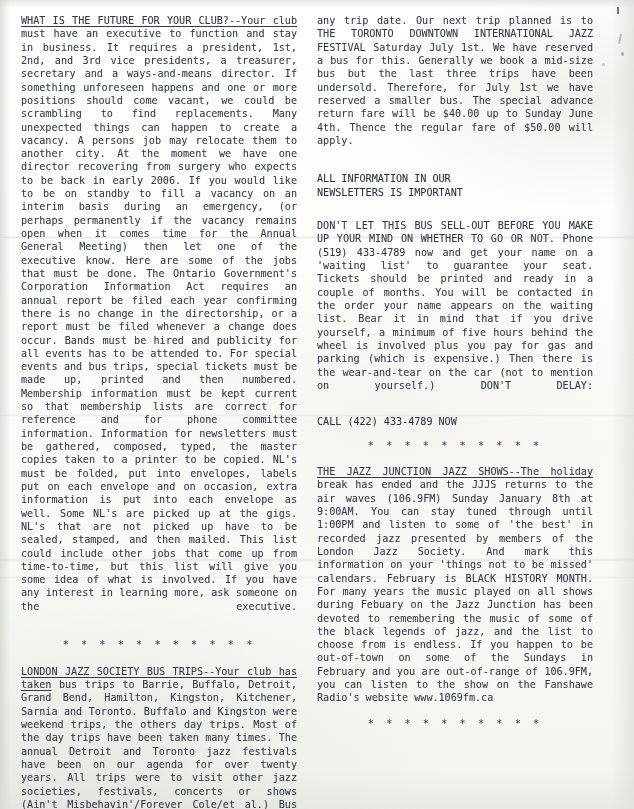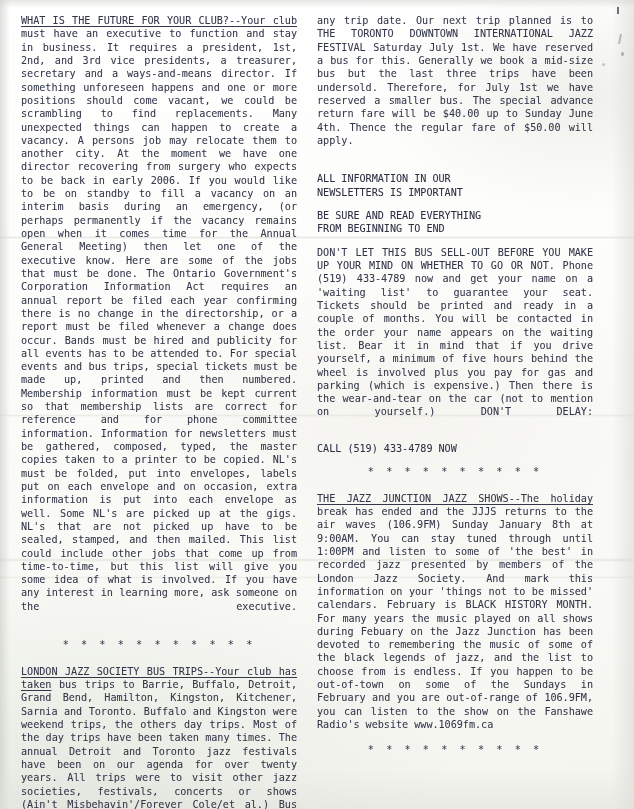--- a/index.html
+++ b/index.html
@@ -160,30 +160,28 @@
 
       <p class="para" id="right-article-2-cont">any trip date. Our next trip planned is to THE TORONTO DOWNTOWN INTERNATIONAL JAZZ FESTIVAL Saturday July 1st. We have reserved a bus for this. Generally we book a mid-size bus but the last three trips have been undersold. Therefore, for July 1st we have reserved a smaller bus. The special advance return fare will be $40.00 up to Sunday June 4th. Thence the regular fare of $50.00 will apply.</p>
 
       <div class="gap-md"></div>
 
       <div class="center-block bold">ALL INFORMATION IN OUR
 NEWSLETTERS IS IMPORTANT</div>
 
       <div class="gap-sm"></div>
 
-      <div class="center-block bold">BE SURE AND READ EVERYTHING
-FROM BEGINNING TO END</div>
 
       <div class="gap-sm"></div>
 
       <p class="para" id="right-article-3">DON'T LET THIS BUS SELL-OUT BEFORE YOU MAKE UP YOUR MIND ON WHETHER TO GO OR NOT. Phone (519) 433-4789 now and get your name on a 'waiting list' to guarantee your seat. Tickets should be printed and ready in a couple of months. You will be contacted in the order your name appears on the waiting list. Bear it in mind that if you drive yourself, a minimum of five hours behind the wheel is involved plus you pay for gas and parking (which is expensive.) Then there is the wear-and-tear on the car (not to mention on yourself.) DON'T DELAY:</p>
 
       <div class="gap-sm"></div>
 
-      <div class="center-block bold">CALL (519) 433-4789 NOW</div>
+      <div class="center-block bold">CALL (422) 433-4789 NOW</div>
 
       <div class="gap-sm"></div>
 
       <div class="stars">* * * * * * * * * *</div>
 
       <div class="gap-lg"></div>
 
       <p class="para last-flush" id="right-article-4"><span class="hdr">THE JAZZ JUNCTION JAZZ SHOWS--The holiday</span> break has ended and the JJJS returns to the air waves (106.9FM) Sunday January 8th at 9:00AM. You can stay tuned through until 1:00PM and listen to some of 'the best' in recorded jazz presented by members of the London Jazz Society. And mark this information on your 'things not to be missed' calendars. February is BLACK HISTORY MONTH. For many years the music played on all shows during Febuary on the Jazz Junction has been devoted to remembering the music of some of the black legends of jazz, and the list to choose from is endless. If you happen to be out-of-town on some of the Sundays in February and you are out-of-range of 106.9FM, you can listen to the show on the Fanshawe Radio's website www.1069fm.ca</p>
 
       <div class="gap-md"></div>

